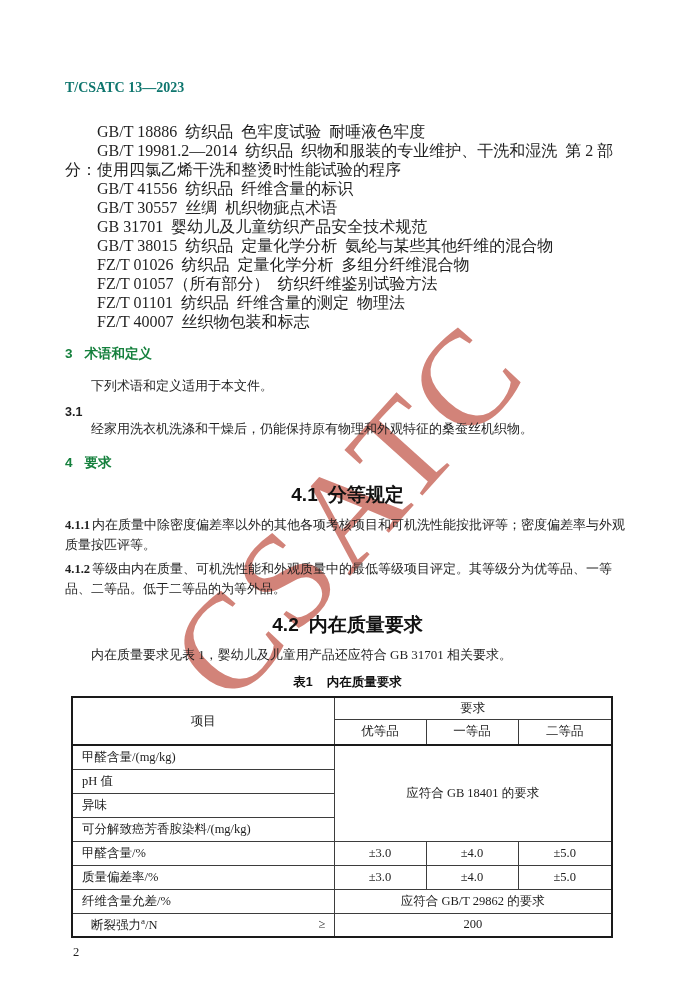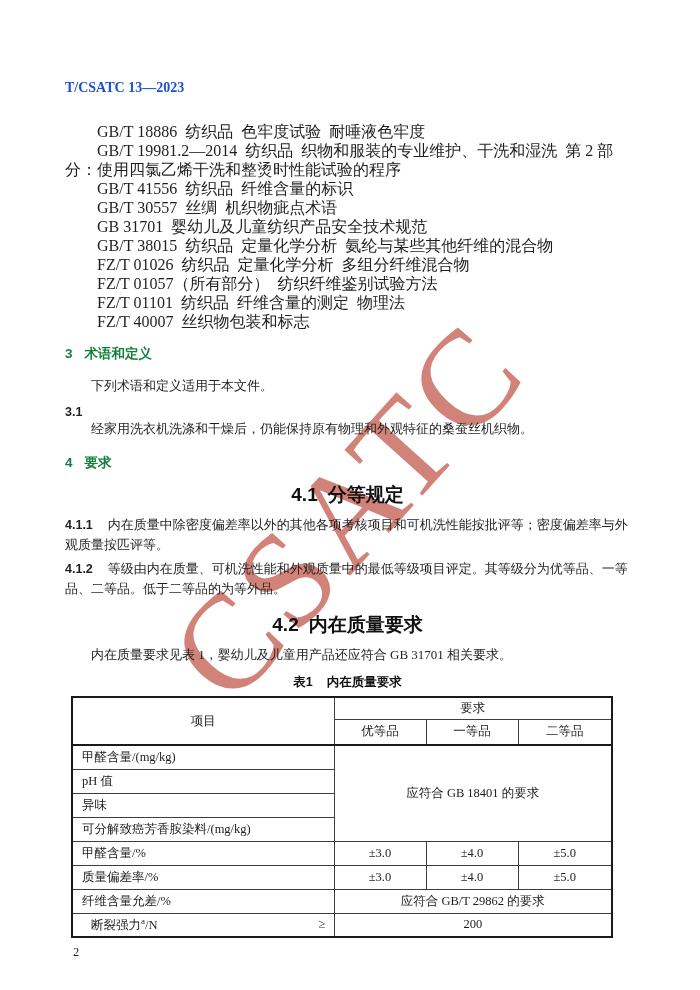--- a/index.html
+++ b/index.html
@@ -39,21 +39,21 @@
     position: relative;
     z-index: 1;
     padding: 0 70px 0 65px;
   }
 
   .doc-header {
     margin-top: 80px;
     font-family: "Liberation Serif", serif;
     font-weight: bold;
     font-size: 14px;
-    color: #1d4ed8;
+    color: #0f766e;
   }
 
   .refs { margin-top: 26px; }
   .refs p {
     font-size: 16px;
     line-height: 19px;
     text-indent: 2em;
     white-space: pre-wrap;
   }
 
@@ -89,24 +89,24 @@
     margin-right: 12px;
   }
   .term-en { font-family: "Liberation Serif", serif; font-size: 13px; }
   .p-def { margin-top: 0; }
 
   .h4-main { margin-top: 16px; }
   .h41 { margin-top: 10px; }
   .clause { margin-top: 7px; font-size: 13px; line-height: 19px; }
   .clause + .clause { margin-top: 5px; }
   .clause .cnum {
-    font-family: Liberation Sans, sans-serif;
-    font-weight: 700;
-    font-size: 12.5px;
-    margin-right: 15px;
+    font-family: Liberation Serif, serif;
+    font-weight: 700;
+    font-size: 12.5px;
+    margin-right: 2px;
   }
   .h42 { margin-top: 14px; }
 
   p.indent { font-size: 13px; line-height: 19px; text-indent: 2em; }
   .p-42 { margin-top: 7px; }
 
   .table-caption {
     margin-top: 10px;
     text-align: center;
     font-family: "Liberation Sans", sans-serif;

